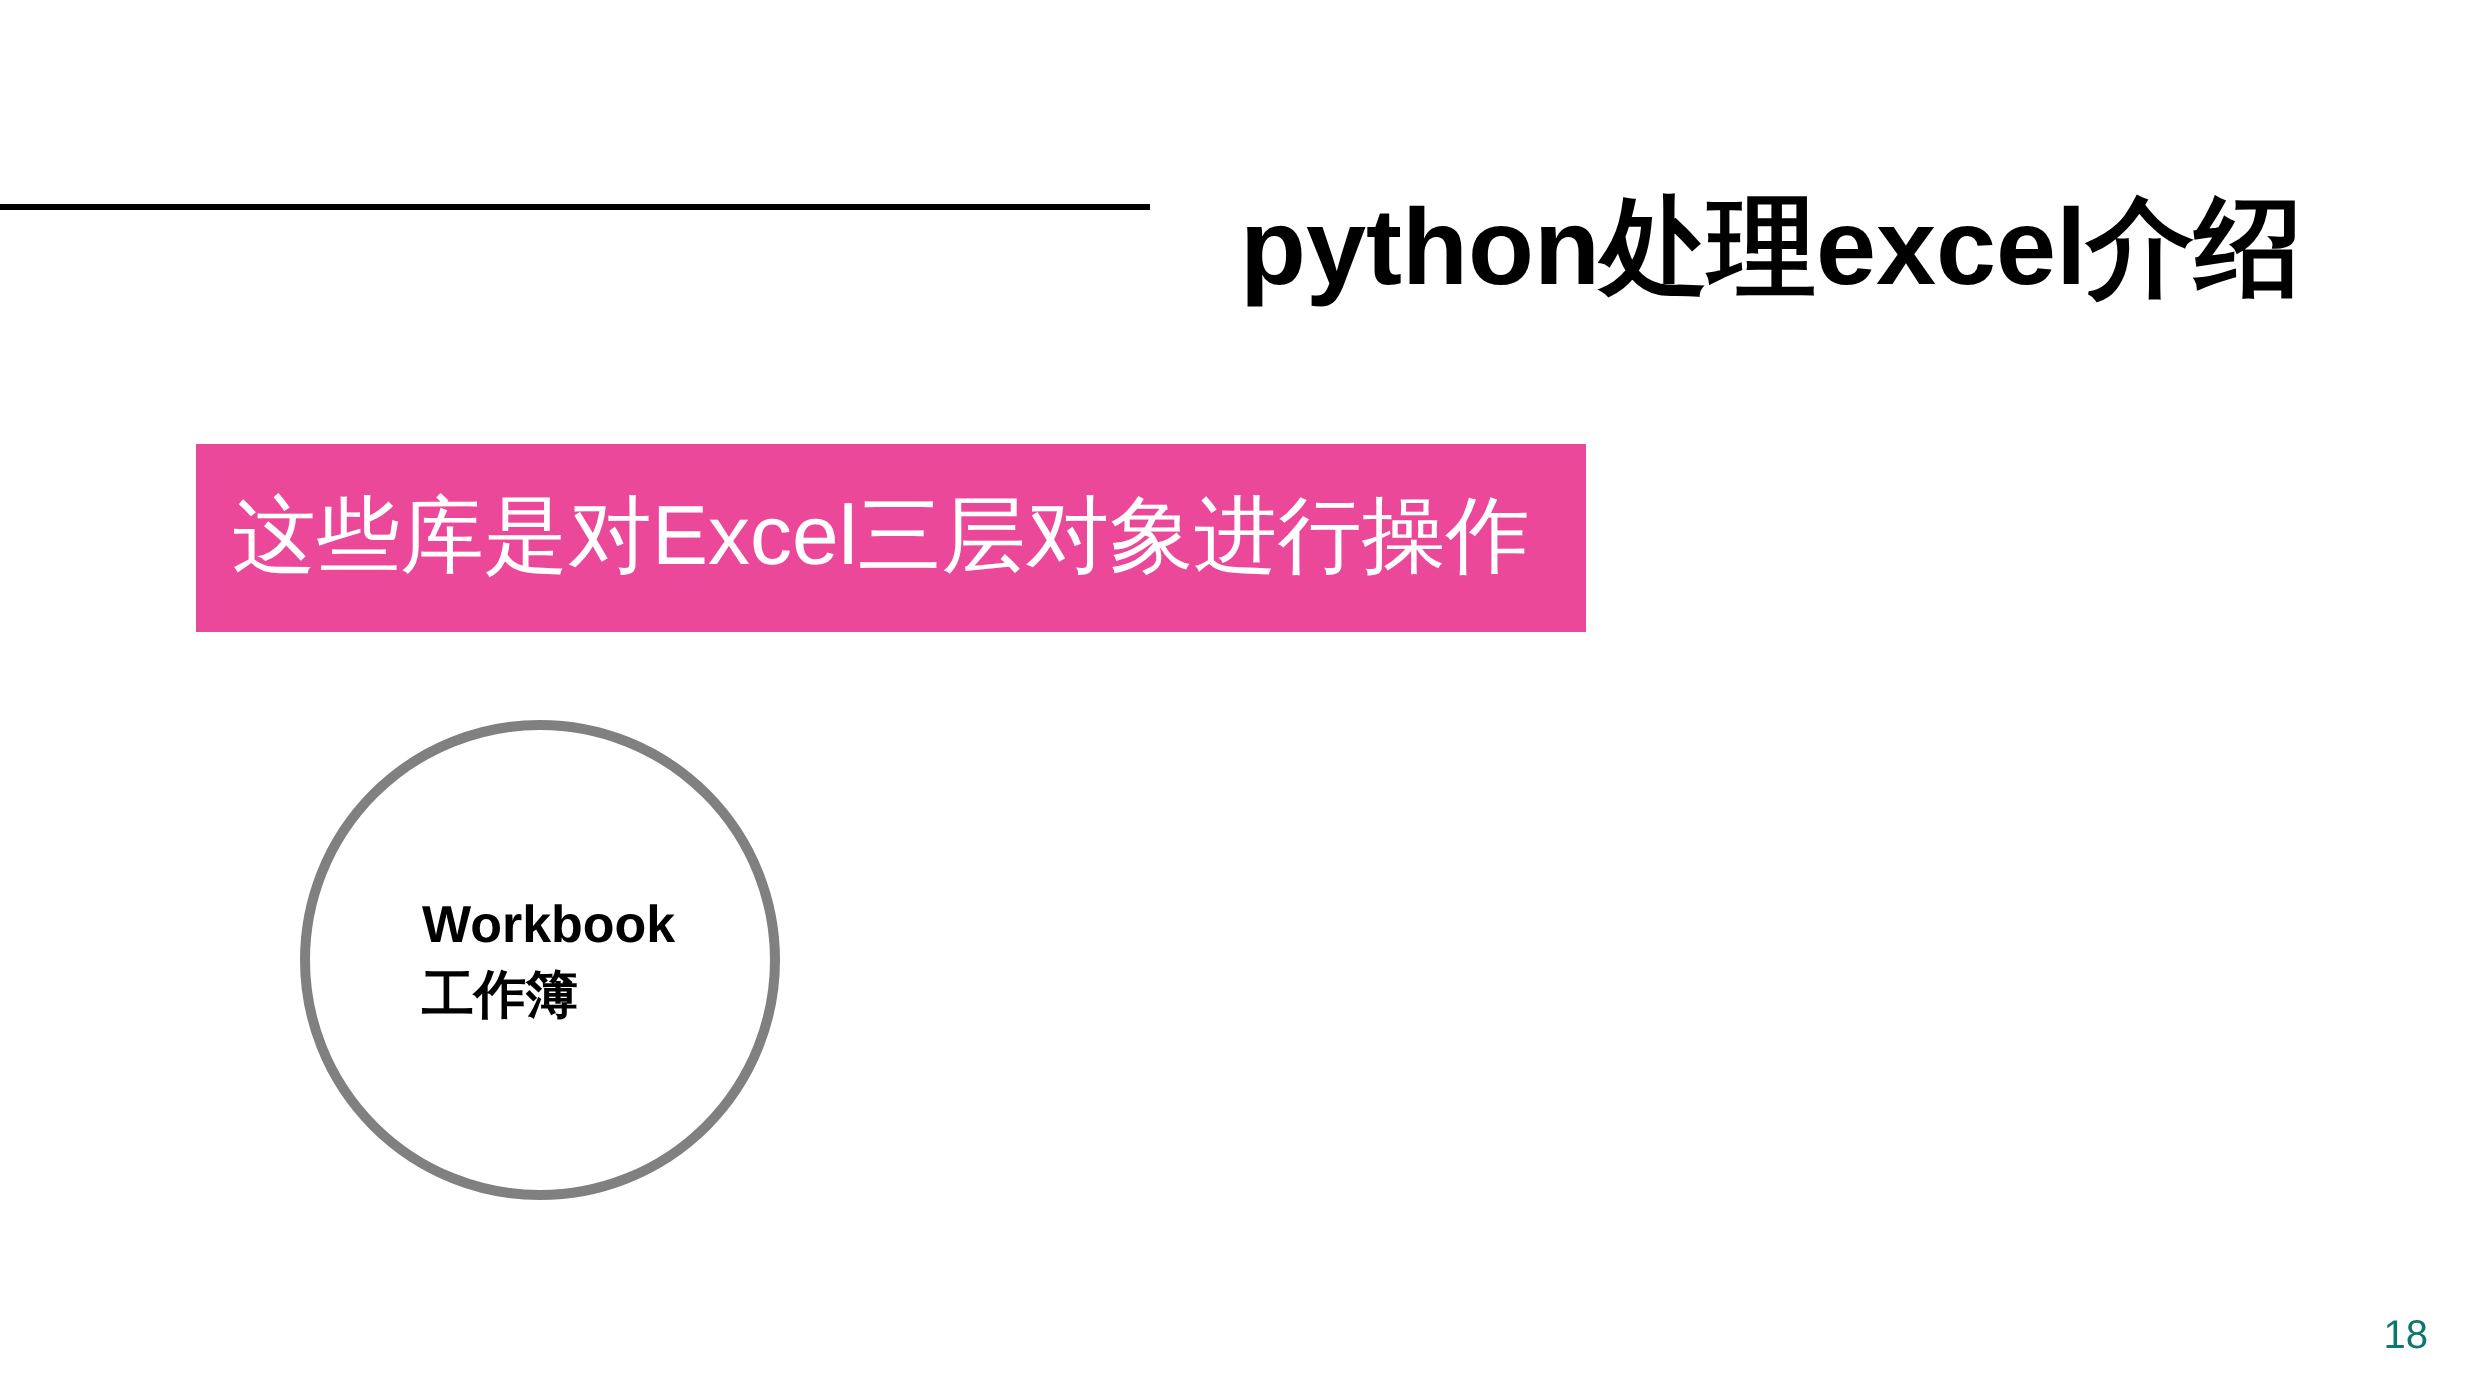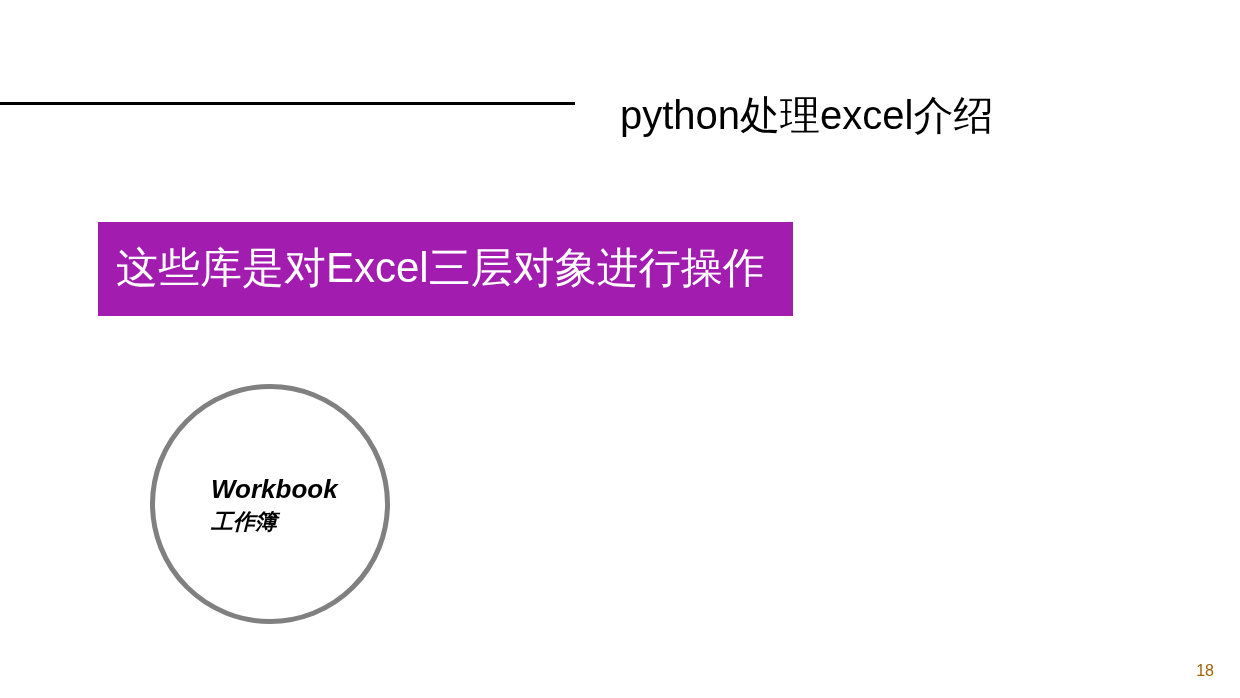--- a/index.html
+++ b/index.html
@@ -20,71 +20,70 @@
       top: 102px;
       left: 0;
       width: 575px;
       height: 3px;
       background: #000000;
     }
     .title {
       position: absolute;
       top: 88px;
       left: 620px;
-      font-size: 40px;
-      font-weight: normal;
+      font-size: 54px;
+      font-weight: bold;
       color: #000000;
     }
     .subtitle-box {
       position: absolute;
       top: 222px;
       left: 98px;
-      background: #a21caf;
+      background: #ec4899;
       color: #ffffff;
       font-size: 42px;
       padding: 18px 28px 20px 18px;
       font-weight: normal;
     }
     .circles-container {
       position: absolute;
-      top: 384px;
+      top: 360px;
       left: 150px;
       display: flex;
       gap: 85px;
-      font-style: italic;
     }
     .circle {
       width: 240px;
       height: 240px;
       border: 5px solid #808080;
       border-radius: 50%;
       display: flex;
       flex-direction: column;
       justify-content: center;
       align-items: flex-start;
       padding-left: 56px;
     }
     .circle-label-en {
       font-size: 26px;
       font-weight: bold;
       color: #000000;
       line-height: 1.35;
     }
     .circle-label-zh {
-      font-size: 22px;
+      font-size: 26px;
       font-weight: bold;
       color: #000000;
       line-height: 1.35;
     }
     .page-number {
       position: absolute;
       bottom: 18px;
       right: 26px;
-      font-size: 16px;
-      color: #a16207;
+      font-size: 20px;
+      color: #0f766e;
     }
   </style>
 </head>
 <body>
 
 <div class="header-line"></div>
 
 <div class="title">python处理excel介绍</div>
 
 <div class="subtitle-box">这些库是对Excel三层对象进行操作</div>

